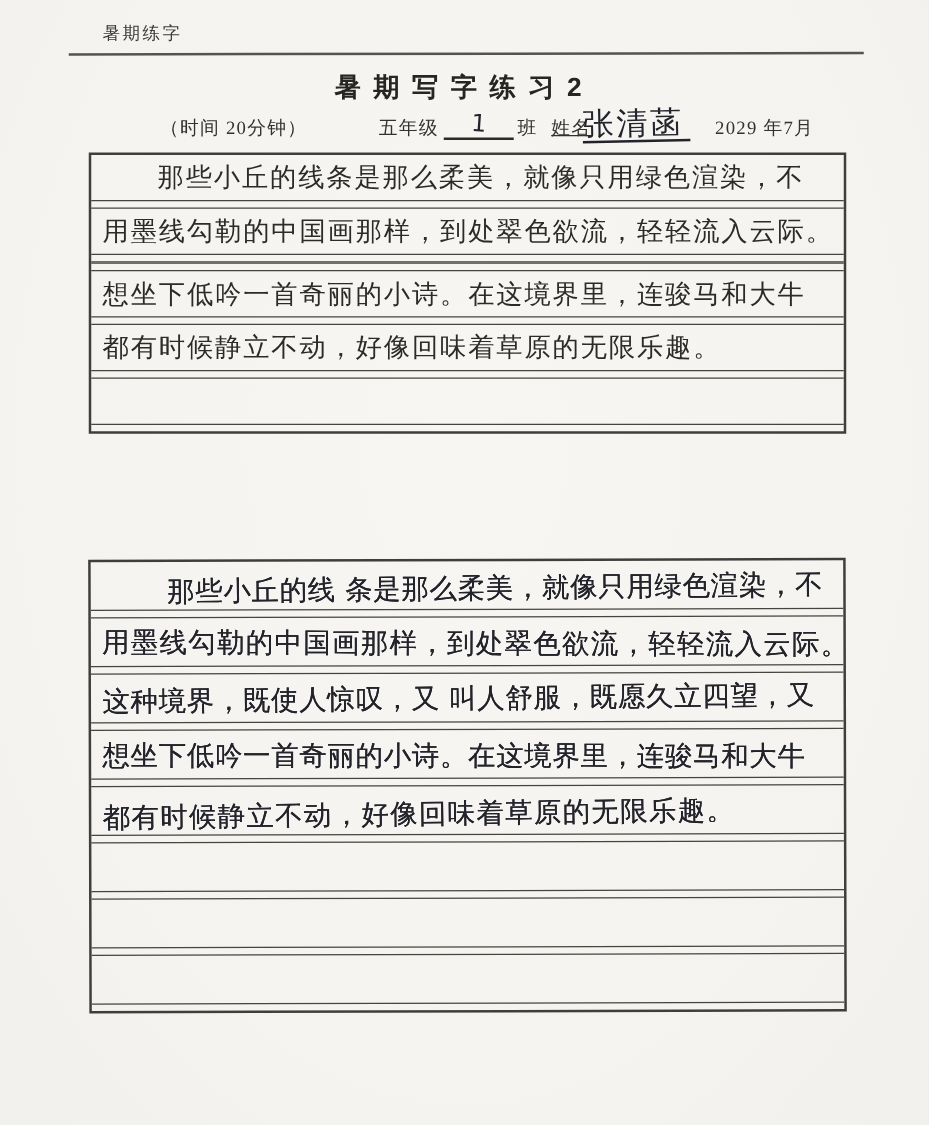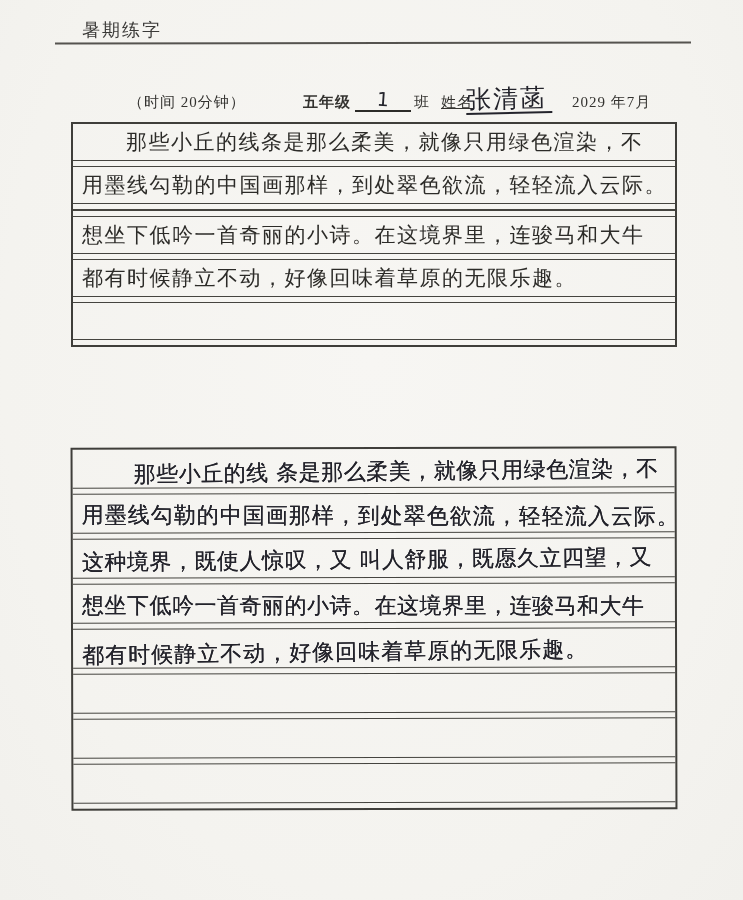--- a/index.html
+++ b/index.html
@@ -11,21 +11,21 @@
   .page {
     position: relative;
     width: 743px; height: 900px;
     background: radial-gradient(ellipse at 50% 40%, #f7f6f3 0%, #f4f3ef 70%, #f1f0ec 100%);
     overflow: hidden;
     color: #2e2d2b;
   }
   
   .corner-label {
     position: absolute; left: 82px; top: 18px;
-    font-size: 18px; letter-spacing: 2px; color: #3b3a38;
+    font-size: 14px; letter-spacing: 2px; color: #3b3a38;
     font-family: "Liberation Serif", serif;
   }
   .header-rule {
     position: absolute; left: 55px; top: 42px;
     width: 636px; height: 2px; background: #55534f;
     transform: rotate(-0.1deg);
   }
   .title {
     position: absolute; left: 0; top: 56px; width: 743px;
     margin: 0; text-align: center;
@@ -34,21 +34,21 @@
     font-family: "Liberation Sans", sans-serif;
   }
   
   .meta-row { position: absolute; left: 0; top: 0; width: 743px; height: 0; }
   .meta-row .lbl {
     position: absolute; top: 93px;
     font-size: 15px; color: #33322f; letter-spacing: 1px;
     font-family: "Liberation Serif", serif; white-space: nowrap; text-align: center;
   }
   .meta-time  { left: 128px; }
-  .meta-grade { left: 303px; font-weight: bold; }
+  .meta-grade { left: 303px; }
   .meta-class { left: 414px; }
   .meta-name-label { left: 441px; text-decoration: underline; }
   .meta-date  { left: 572px; }
   .class-blank {
     position: absolute; left: 355px; top: 88px;
     width: 56px; height: 22px;
     border-bottom: 2px solid #2c2b28;
     text-align: center;
   }
   .hw-num {
@@ -104,20 +104,21 @@
 </style>
 </head>
 <body>
 
 <div class="page">
 
   <div class="corner-label">暑期练字</div>
 
   <div class="header-rule"></div>
 
+  <h1 class="title">暑期写字练习2</h1>
 
   <div class="meta-row">
     <span class="lbl meta-time">（时间  20分钟）</span>
     <span class="lbl meta-grade">五年级</span>
     <span class="class-blank"><span class="hw-num">1</span></span>
     <span class="lbl meta-class">班</span>
     <span class="lbl meta-name-label">姓名</span>
     <span class="hw-name">张清菡</span>
     <span class="lbl meta-date">2029 年7月</span>
   </div>

